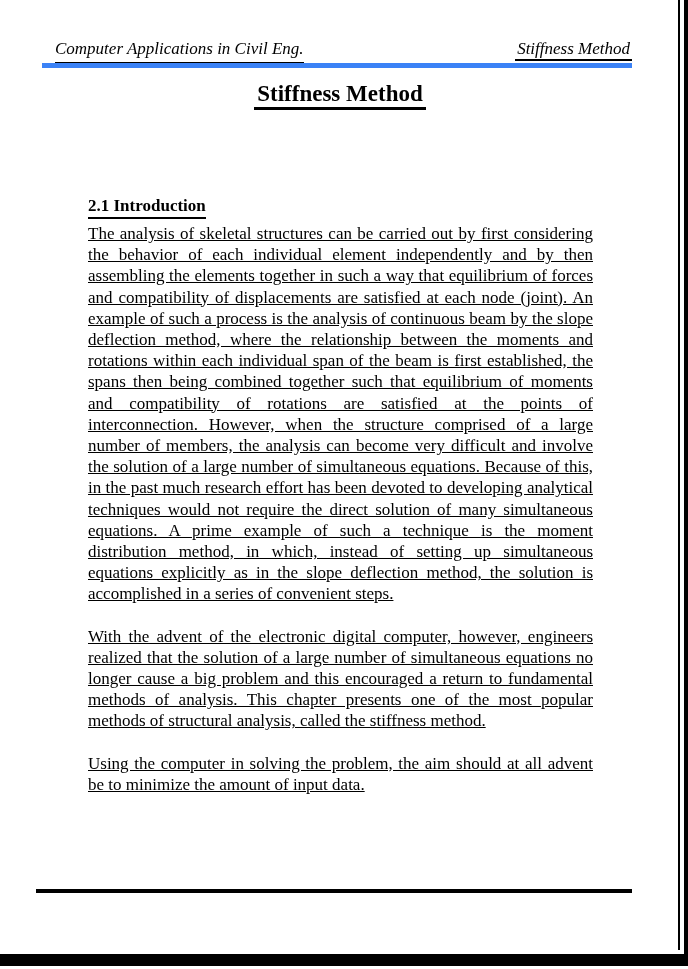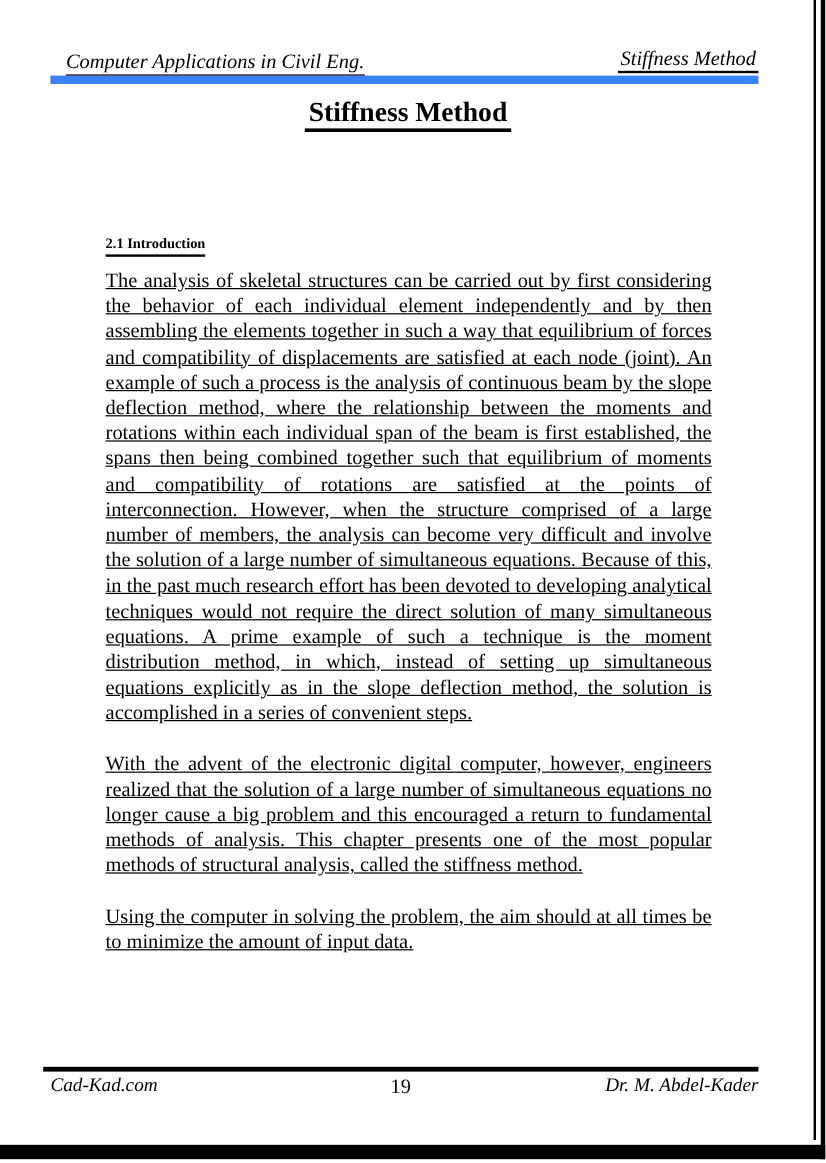--- a/index.html
+++ b/index.html
@@ -9,37 +9,37 @@
     overflow: hidden;
   }
   
   .scan-line-inner { position: absolute; top: 0; left: 678px; width: 2px; height: 950px; background: #000; }
   .scan-line-outer { position: absolute; top: 0; left: 684px; width: 4px; height: 966px; background: #000; }
   .scan-bottom-bar { position: absolute; left: 0; top: 954px; width: 688px; height: 12px; background: #000; }
 
   
   .header {
     position: absolute; left: 42px; top: 38px; width: 590px;
-    display: flex; justify-content: space-between; align-items: flex-end;
-    border-bottom: 7px solid #3b82f6; font-style: italic; font-size: 17px; line-height: 21px;
+    display: flex; justify-content: space-between; 
+    border-bottom: 5px solid #3b82f6; font-style: italic; font-size: 17px; line-height: 21px;
   }
   .header .h-left  { margin-left: 13px; border-bottom: 1px solid #000; }
   .header .h-right { border-bottom: 2px solid #000; margin-bottom: 2px; padding: 0 2px; }
 
   
   .title-block { position: absolute; left: 0; top: 79px; width: 680px; text-align: center; }
   .chapter-line { font-style: italic; font-size: 21px; line-height: 24px; }
   .title-line { margin-top: 2px; }
   .title-line .title-text {
     display: inline-block; font-weight: bold; font-size: 23px; line-height: 25px;
     border-bottom: 3px solid #000; padding: 0 3px 1px 3px;
   }
 
   
-  .section-heading { position: absolute; left: 88px; top: 196px; font-weight: bold; font-size: 12px; }
+  .section-heading { position: absolute; left: 88px; top: 196px; font-weight: bold; font-size: 17px; }
   .section-heading .u { display: inline-block; border-bottom: 2px solid #000; padding-bottom: 1px; }
 
   
   .body-copy {
     position: absolute; left: 88px; top: 223px; width: 505px;
     font-size: 17px; line-height: 21.2px; text-align: justify; text-decoration: underline;
   }
   .body-copy p { margin: 0 0 21px 0; }
 
   
@@ -71,28 +71,23 @@
     </div>
   </div>
 
   <div class="section-heading">
     <span class="u">2.1 Introduction</span>
   </div>
 
   <div class="body-copy">
     <p>The analysis of skeletal structures can be carried out by first considering the behavior of each individual element independently and by then assembling the elements together in such a way that equilibrium of forces and compatibility of displacements are satisfied at each node (joint). An example of such a process is the analysis of continuous beam by the slope deflection method, where the relationship between the moments and rotations within each individual span of the beam is first established, the spans then being combined together such that equilibrium of moments and compatibility of rotations are satisfied at the points of interconnection.  However, when the structure comprised of a large number of members, the analysis can become very difficult and involve the solution of a large number of simultaneous equations. Because of this, in the past much research effort has been devoted to developing analytical techniques would not require the direct solution of many simultaneous equations. A prime example of such a technique is the moment distribution method, in which, instead of setting up simultaneous equations explicitly as in the slope deflection method, the solution is accomplished in a series of convenient steps.</p>
     <p>With the advent of the electronic digital computer, however, engineers realized that the solution of a large number of simultaneous equations no longer cause a big problem and this encouraged a return to fundamental methods of analysis. This chapter presents one of the most popular methods of structural analysis, called the stiffness method.</p>
-    <p>Using the computer in solving the problem, the aim should at all times be to minimize the amount of input data.</p>
+    <p>Using the computer in solving the problem, the aim should at all advent be to minimize the amount of input data.</p>
   </div>
 
   <div class="footer-rule"></div>
 
-  <div class="footer">
-    <span class="f-left">Cad-Kad.com</span>
-    <span class="f-center">19</span>
-    <span class="f-right">Dr. M. Abdel-Kader</span>
-  </div>
 
   <div class="scan-line-inner"></div>
   <div class="scan-line-outer"></div>
   <div class="scan-bottom-bar"></div>
 
 </div>
 
 </body></html>

